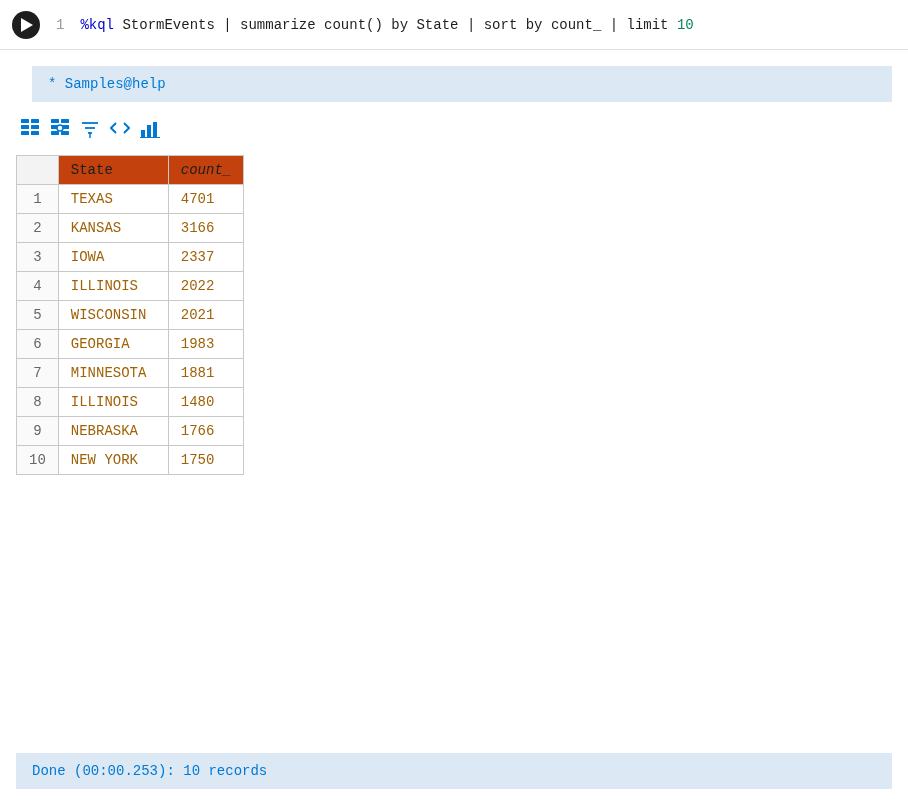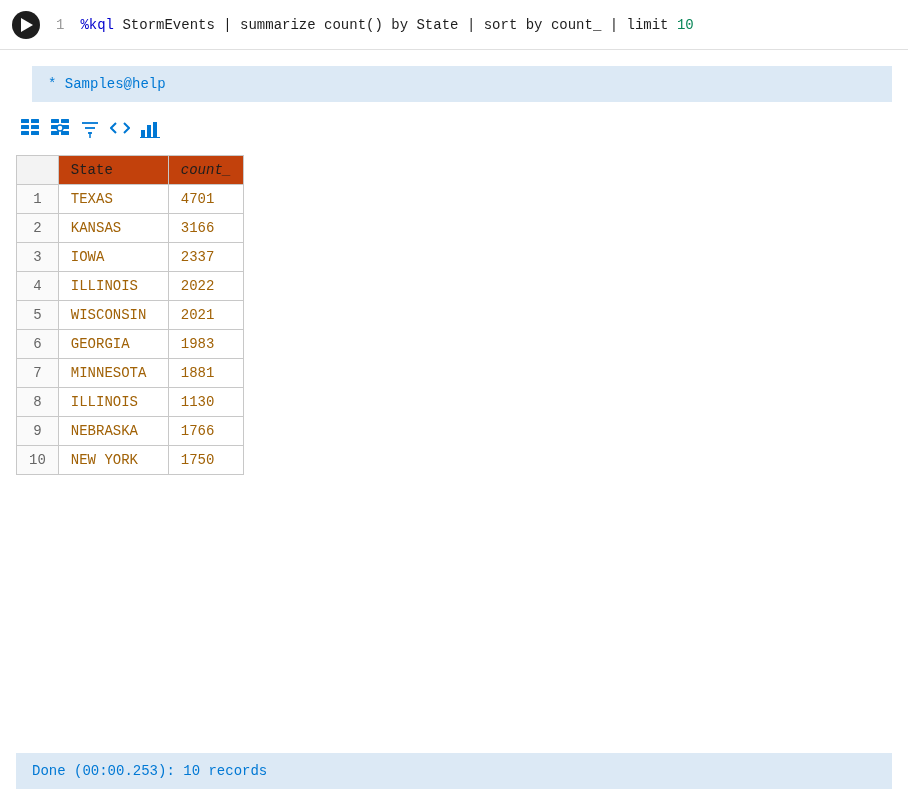--- a/index.html
+++ b/index.html
@@ -262,21 +262,21 @@
             <td>1983</td>
           </tr>
           <tr>
             <td class="row-num">7</td>
             <td>MINNESOTA</td>
             <td>1881</td>
           </tr>
           <tr>
             <td class="row-num">8</td>
             <td>ILLINOIS</td>
-            <td>1130</td>
+            <td>1480</td>
           </tr>
           <tr>
             <td class="row-num">9</td>
             <td>NEBRASKA</td>
             <td>1766</td>
           </tr>
           <tr>
             <td class="row-num">10</td>
             <td>NEW YORK</td>
             <td>1750</td>

